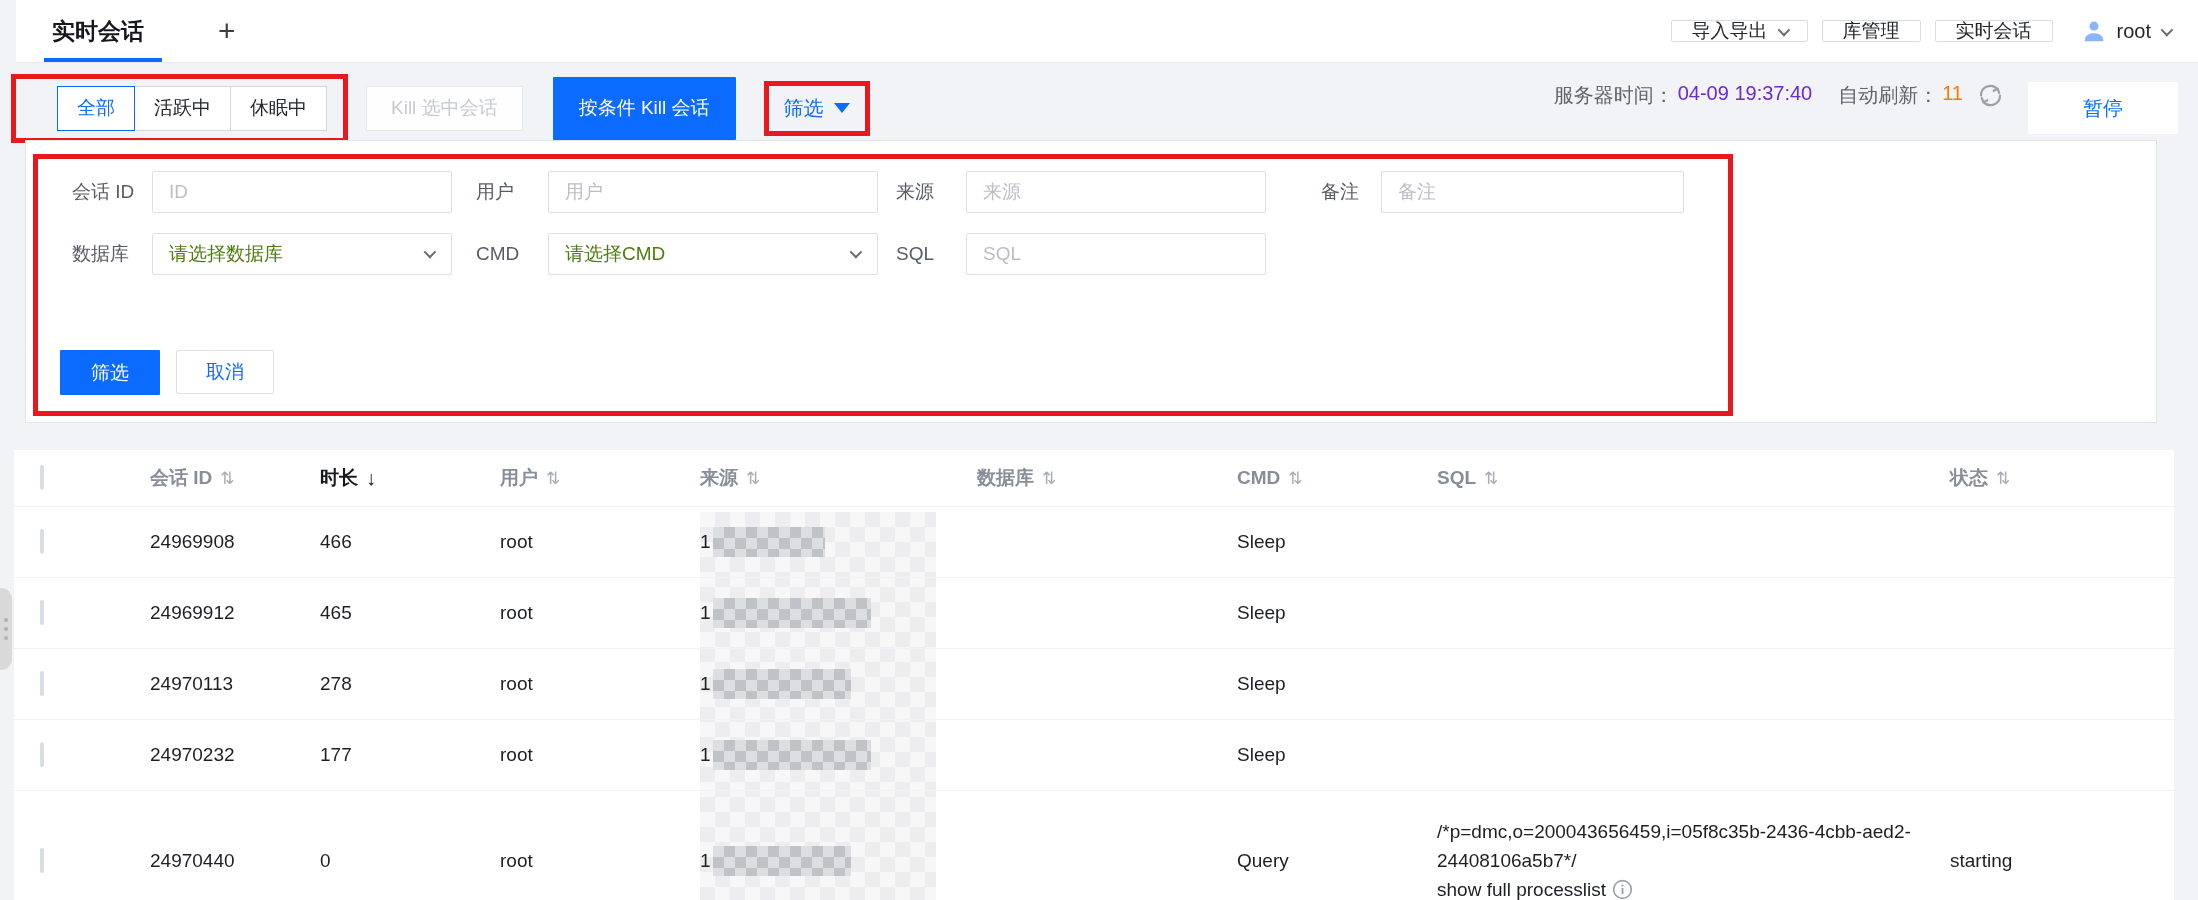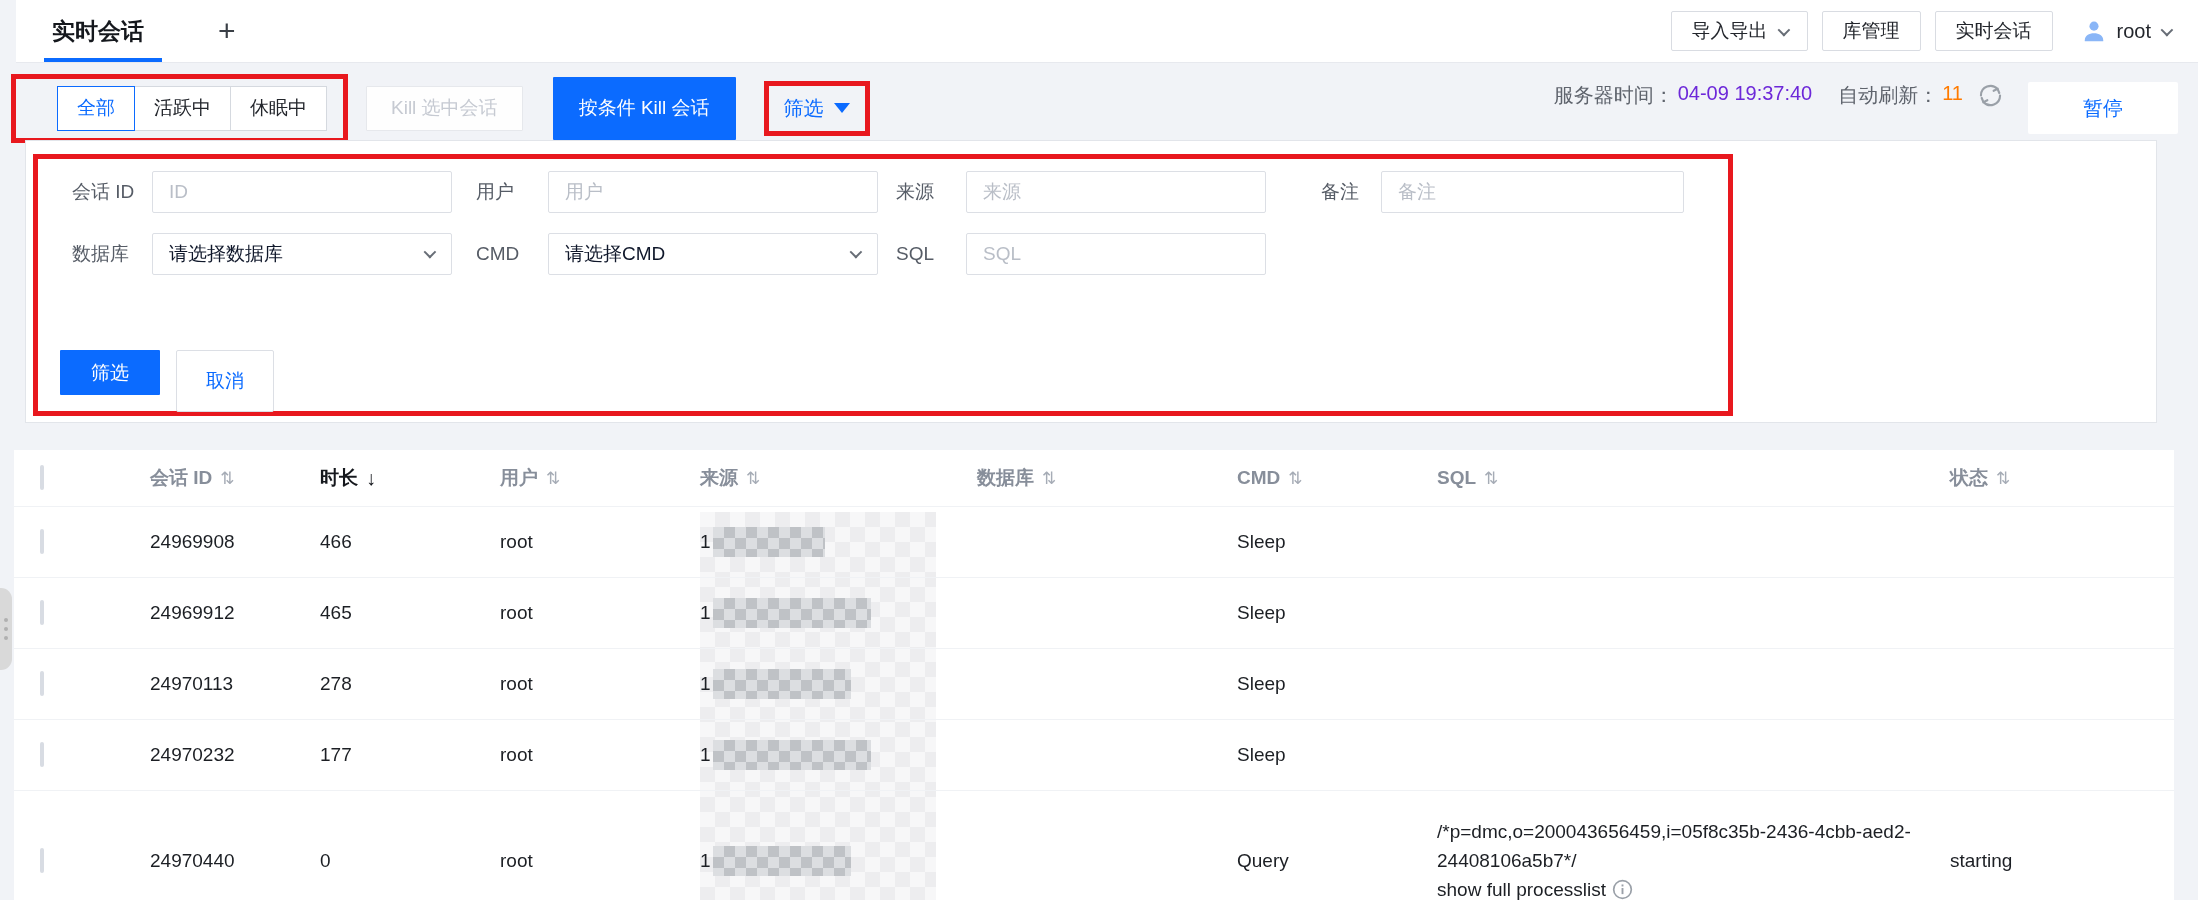--- a/index.html
+++ b/index.html
@@ -11,21 +11,21 @@
     color:#1c1f24;
   }
   
   .topbar { position:absolute; top:0; left:16px; right:0; height:63px; background:#fff;
             border-bottom:1px solid #e7e9ee; display:flex; align-items:center; z-index:10; }
   .tab { margin-left:36px; height:100%; display:flex; align-items:center; position:relative;
          font-size:23px; font-weight:bold; color:#15181d; cursor:pointer; }
   .tab-underline { position:absolute; left:-8px; right:-18px; bottom:0; height:4px; background:#0b6bff; }
   .tab-plus { margin-left:74px; font-size:30px; color:#3a3f46; line-height:1; cursor:pointer; }
   .topbar-right { margin-left:auto; margin-right:28px; display:flex; align-items:center; gap:14px; }
-  .tb-btn { height:40px; padding:0 20px; border:1px solid #d9dce2; border-radius:2px; background:#fff;
+  .tb-btn { height:22px; padding:0 20px; border:1px solid #d9dce2; border-radius:2px; background:#fff;
             font-size:19px; color:#23262c; display:flex; align-items:center; gap:10px; cursor:pointer; }
   .chev { width:9px; height:9px; border-right:2px solid #676d76; border-bottom:2px solid #676d76;
           transform:rotate(45deg) translateY(-2px); display:inline-block; }
   .user-box { display:flex; align-items:center; gap:10px; margin-left:14px; font-size:20px; color:#23262c; cursor:pointer; }
 
   
   .toolbar { position:absolute; top:63px; left:0; right:0; height:90px; display:flex; align-items:center; }
   .ann { border:5px solid #e8181e; }
   .seg-box { margin-left:11px; padding:7px 16px 7px 26px; display:flex; }
   .seg { display:flex;padding-left:15px; }
@@ -56,25 +56,25 @@
                  background:#fff; border:1px solid #e2e5ea; }
   .ann3 { position:absolute; left:7px; top:13px; width:1700px; height:262px; pointer-events:none; }
   .fg { position:absolute; display:flex; align-items:center; }
   .fg-label { font-size:19px; color:#565c66; margin-right:16px; white-space:nowrap; }
   .w64 { width:64px; } .w56 { width:56px; } .w54 { width:54px; } .w44 { width:44px; }
   .f-input { height:42px; border:1px solid #dcdfe5; border-radius:2px; padding:8px 16px; font-size:19px;
              color:#1c1f24; outline:none; background:#fff; }
   .f-input::placeholder { color:#b9bec7; }
   .f-select { position:relative; height:42px; border:1px solid #dcdfe5; border-radius:2px; background:#fff;
               display:flex; align-items:center; padding:0 16px; cursor:pointer; }
-  .f-select .ph { font-size:19px; color:#0f172a;text-align:center; }
+  .f-select .ph { font-size:19px; color:#4d7c0f;text-align:center; }
   .f-select .chev { position:absolute; right:18px; top:15px; }
   .row1 { top:30px; } .row2 { top:92px; }
   .btn-filter { position:absolute; left:34px; top:209px; width:100px; height:45px; font-size:19px; }
-  .btn-cancel { position:absolute; left:150px; top:209px; width:98px; height:62px; background:#fff;
+  .btn-cancel { position:absolute; left:150px; top:209px; width:98px; height:44px; background:#fff;
                 border:1px solid #dcdfe5; color:#0b6bff; font-size:19px; display:flex; align-items:center;
                 justify-content:center; border-radius:2px; cursor:pointer; }
 
   
   .table-card { position:absolute; top:450px; left:14px; width:2160px; height:450px; background:#fff; overflow:hidden; }
   .t-header, .t-row { display:grid; padding-left:26px; align-items:center;
       grid-template-columns:110px 170px 180px 200px 277px 260px 200px 513px auto; }
   .t-header { height:56px; font-size:19px; font-weight:bold; color:#878e9a; position:relative; z-index:2; }
   .hcell { display:flex; align-items:center; gap:8px; cursor:pointer; }
   .sort { color:#a6acb6; font-size:17px; font-weight:normal; }

